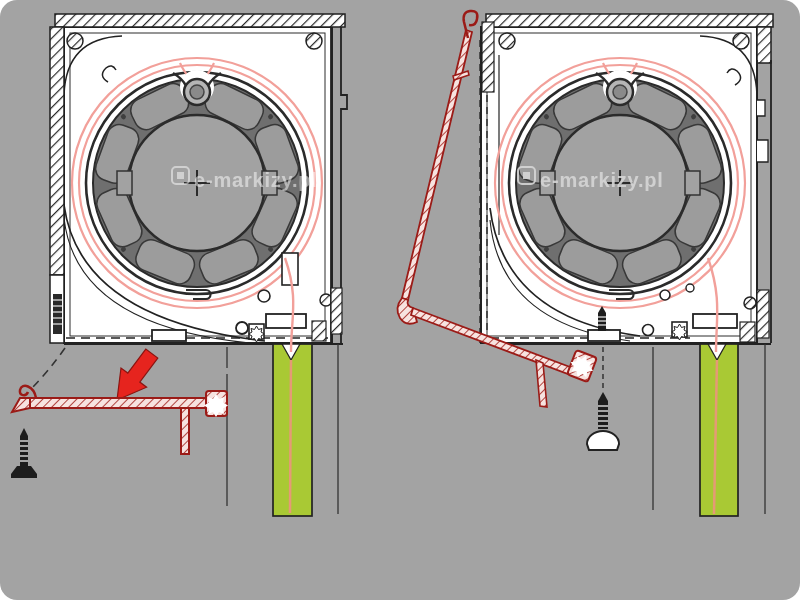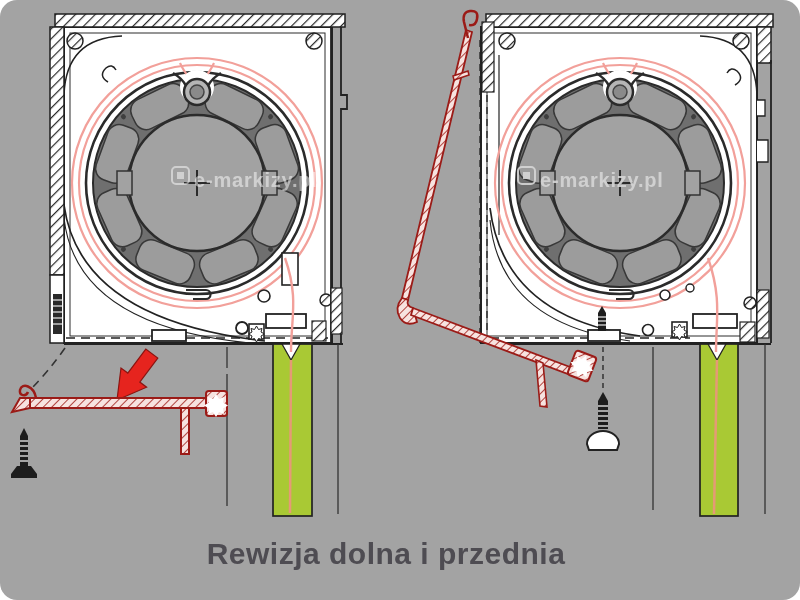--- a/index.html
+++ b/index.html
@@ -245,14 +245,13 @@
             <line x1="598" y1="411" x2="608" y2="411"></line>
         <line x1="598" y1="416" x2="608" y2="416"></line>
             <line x1="598" y1="421" x2="608" y2="421"></line>
         <line x1="598" y1="426" x2="608" y2="426"></line>
       </g>
       <path d="M 587,444 A 16,13 0 0 1 619,444 L 617,450 H 589 z" fill="#ffffff" stroke="#222" stroke-width="2"></path>
     </g>
   </g>
 </svg>
 
-<div class="caption">Rewizja dolna i przednia</div>
 </div>
 
 </body></html>

